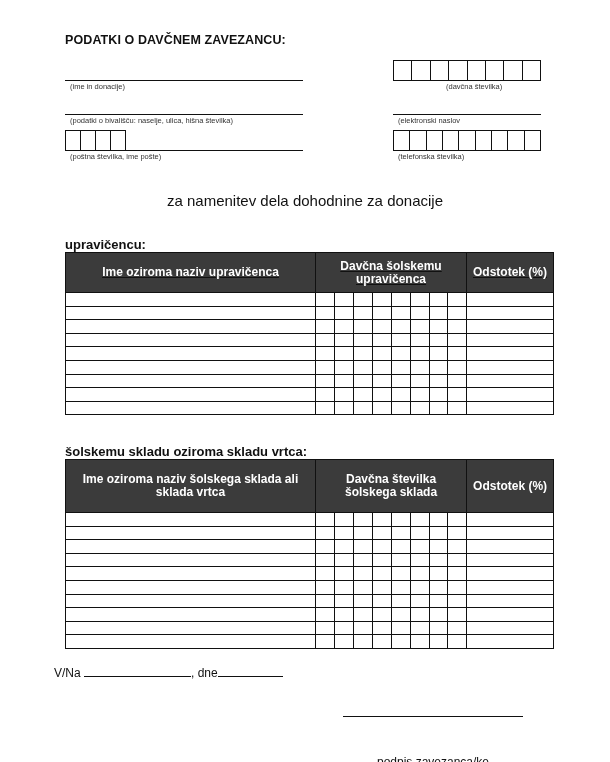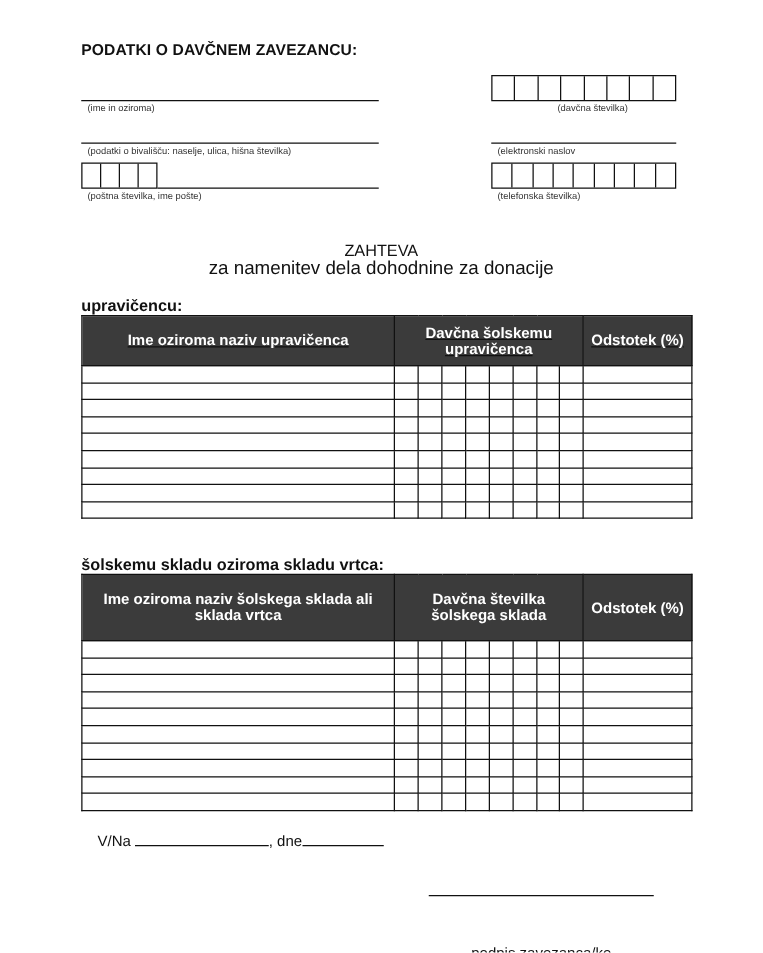--- a/index.html
+++ b/index.html
@@ -29,21 +29,21 @@
 
     .footer { position: absolute; font-size: 12px; }
     .blank { display: inline-block; border-bottom: 1.2px solid #111; height: 11px; vertical-align: baseline; }
   </style>
 </head>
 <body>
 
 <div class="abs heading" style="left:65px; top:33px;">PODATKI O DAVČNEM ZAVEZANCU:</div>
 
 <div class="hline" style="left:65px; top:80px; width:238px;"></div>
-<div class="abs hint" style="left:70px; top:82px;">(ime in oziroma)</div>
+<div class="abs hint" style="left:70px; top:82px;">(ime in donacije)</div>
 
 <div class="hline" style="left:65px; top:114px; width:238px;"></div>
 <div class="abs hint" style="left:70px; top:116px;">(podatki o bivališču: naselje, ulica, hišna številka)</div>
 
 <div class="boxes" id="postal-boxes" style="left:65px; top:130px; width:61px; height:21px;">
     <div class="bx"></div>
     <div class="bx"></div>
     <div class="bx"></div>
     <div class="bx"></div>
   </div>
@@ -72,21 +72,20 @@
     <div class="bx"></div>
     <div class="bx"></div>
     <div class="bx"></div>
     <div class="bx"></div>
     <div class="bx"></div>
     <div class="bx"></div>
   </div>
 <div class="abs hint" style="left:398px; top:152px;">(telefonska številka)</div>
 
 <div class="title" style="top:194px;">
-  <div class="t1">ZAHTEVA</div>
   <div class="t2">za namenitev dela dohodnine za donacije</div>
 </div>
 
 <div class="section-label" style="top:237px;">upravičencu:</div>
 <table class="grid" style="top:252px;">
   <colgroup>
     <col style="width:250px">
     <col style="width:19px">
       <col style="width:19px">
       <col style="width:19px">
@@ -354,19 +353,19 @@
         <td></td>
         <td></td>
         <td></td>
         <td></td>
         <td></td>
         <td class="pct"></td>
       </tr>
     </tbody>
 </table>
 
-<div class="footer" style="left:78px; top:665px;">
+<div class="footer" style="left:54px; top:665px;">
   <span>V/Na</span>
   <span class="blank" style="width:107px;"></span><span>, dne</span><span class="blank" style="width:65px;"></span>
 </div>
 
 <div class="hline" style="left:343px; top:716px; width:180px;"></div>
 <div class="abs" style="left:343px; top:719px; width:180px; text-align:center; font-size:12px;margin-top:36px;">podpis zavezanca/ke</div>
 
 </body></html>

